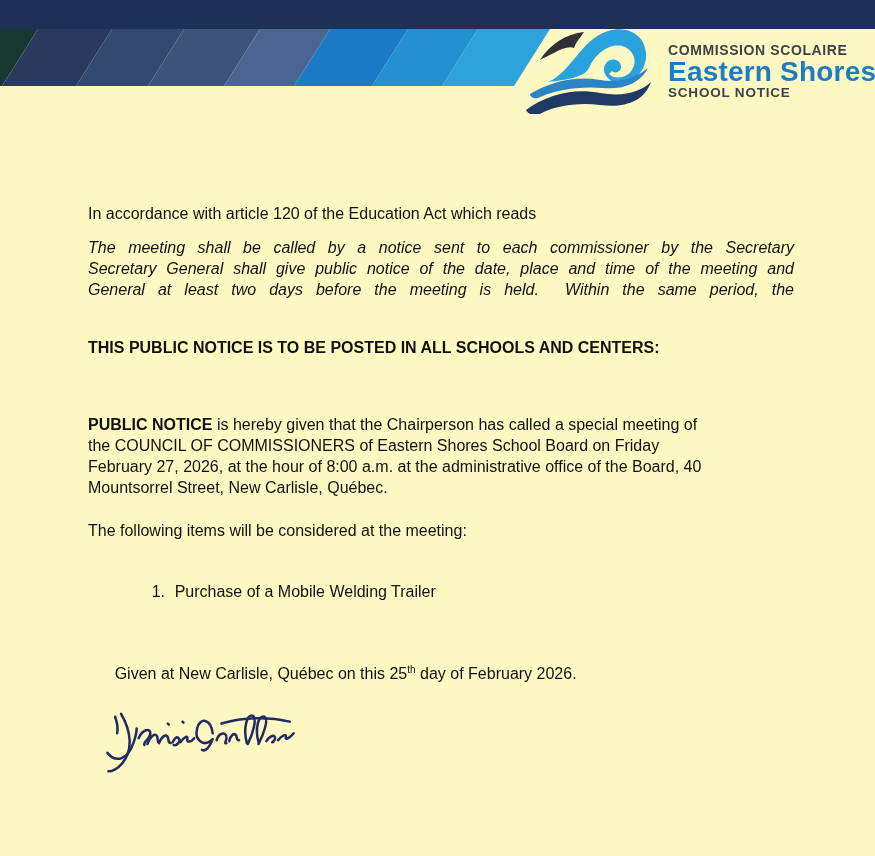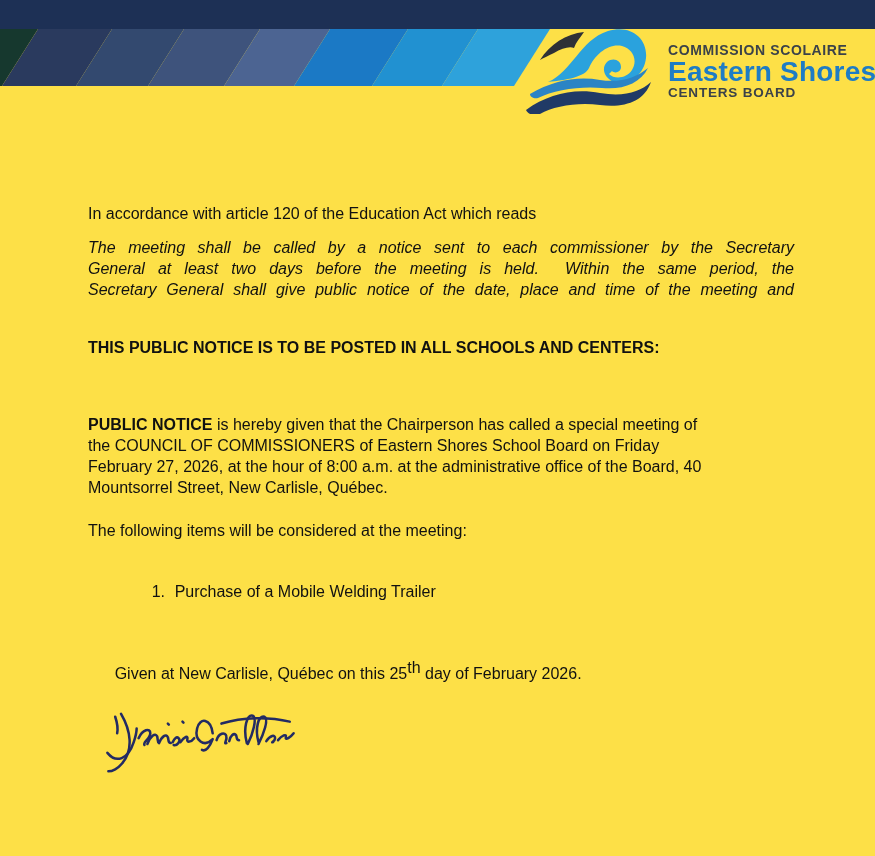--- a/index.html
+++ b/index.html
@@ -1,19 +1,19 @@
 <!DOCTYPE html>
 <html><head>
 <meta charset="utf-8">
 <style>
   html,body{margin:0;padding:0;background:#ffffff;}
   .page{
     position:relative;
     width:875px;height:856px;
-    background:#fde047;
+    background:#fef9c3;
     overflow:hidden;
     font-family:"Liberation Sans","DejaVu Sans",sans-serif;
     color:#111;
   }
   
   .topbar{position:absolute;left:0;top:0;width:875px;height:29px;}
   .stripes{position:absolute;left:0;top:29px;width:875px;height:57px;display:block;}
   .logo-waves{position:absolute;left:526px;top:26px;width:132px;height:88px;display:block;}
   .logo-text{position:absolute;left:668px;top:42px;width:200px;}
   .logo-caps1{font-size:14px;font-weight:bold;letter-spacing:0.6px;color:#3b4249;line-height:16px;white-space:nowrap;}
@@ -25,21 +25,21 @@
   .ital{font-style:italic;}
   .just{text-align:justify;text-align-last:justify;}
   .p-quote1{margin-top:20px;}
   .p-quote2{margin-top:13px;}
   .heading{margin-top:37px;font-weight:bold;}
   .p-notice{margin-top:56px;}
   .p-following{margin-top:22px;}
   .item-row{margin-top:19px;margin-left:37px;}
   .item-num{display:inline-block;width:23px;}
   .p-given{margin-top:19px;}
-  .p-given sup{font-size:16px;line-height:0;vertical-align:6px;}
+  .p-given sup{font-size:10px;line-height:0;vertical-align:6px;}
   .signature{display:block;margin-top:2px;margin-left:8px;width:210px;height:78px;}
   b{font-weight:bold;}
 </style>
 </head>
 <body>
 
 <div class="page">
 
   <div class="topbar" style="background:#1d3055;"></div>
 
@@ -57,32 +57,32 @@
   <svg class="logo-waves" viewBox="0 0 132 88">
     <path d="M 22,56 C 46,46 54,14 82,5 C 104,-2 122,12 120,32 C 118,50 102,60 88,56 C 78,52 75,42 81,36 C 87,31 95,34 95,41 C 95,46 89,48 86,45 L 83,48 C 89,54 101,52 106,44 C 112,34 107,23 96,20 C 83,17 69,28 63,42 C 59,51 40,54 22,56 Z" fill="#2aa2dd"></path>
     <path d="M 14,34 C 24,18 40,8 58,6 C 54,12 50,16 48,22 C 44,20 36,22 28,27 C 22,30 17,32 14,34 Z" fill="#2f3136"></path>
     <path d="M 4,68 C 28,54 52,50 74,54 C 94,57 110,52 122,42 C 114,58 96,64 76,62 C 54,60 28,64 12,72 C 8,73 4,71 4,68 Z" fill="#2b84c5"></path>
     <path d="M 0,84 C 22,68 48,62 74,67 C 98,71 114,66 125,56 C 118,76 98,82 74,79 C 52,76 28,80 14,88 C 8,91 2,88 0,84 Z" fill="#203a66"></path>
   </svg>
 
   <div class="logo-text">
     <div class="logo-caps1">COMMISSION SCOLAIRE</div>
     <div class="logo-main">Eastern Shores</div>
-    <div class="logo-caps2">CENTERS BOARD</div>
+    <div class="logo-caps2">SCHOOL NOTICE</div>
   </div>
 
   <div class="content">
 
     <div class="line">In accordance with article 120 of the Education Act which reads</div>
 
 
     <div class="p-quote2 ital">
       <div class="line just">The meeting shall be called by a notice sent to each commissioner by the Secretary</div>
+      <div class="line just">Secretary General shall give public notice of the date, place and time of the meeting and</div>
       <div class="line just">General at least two days before the meeting is held.  Within the same period, the</div>
-      <div class="line just">Secretary General shall give public notice of the date, place and time of the meeting and</div>
     </div>
 
     <div class="heading line">THIS PUBLIC NOTICE IS TO BE POSTED IN ALL SCHOOLS AND CENTERS:</div>
 
     <div class="p-notice">
       <div class="line"><b>PUBLIC NOTICE</b><span> is hereby given that the Chairperson has called a special meeting of</span></div>
       <div class="line">the COUNCIL OF COMMISSIONERS of Eastern Shores School Board on Friday</div>
       <div class="line">February 27, 2026, at the hour of 8:00 a.m. at the administrative office of the Board, 40</div>
       <div class="line">Mountsorrel Street, New Carlisle, Québec.</div>
     </div>

